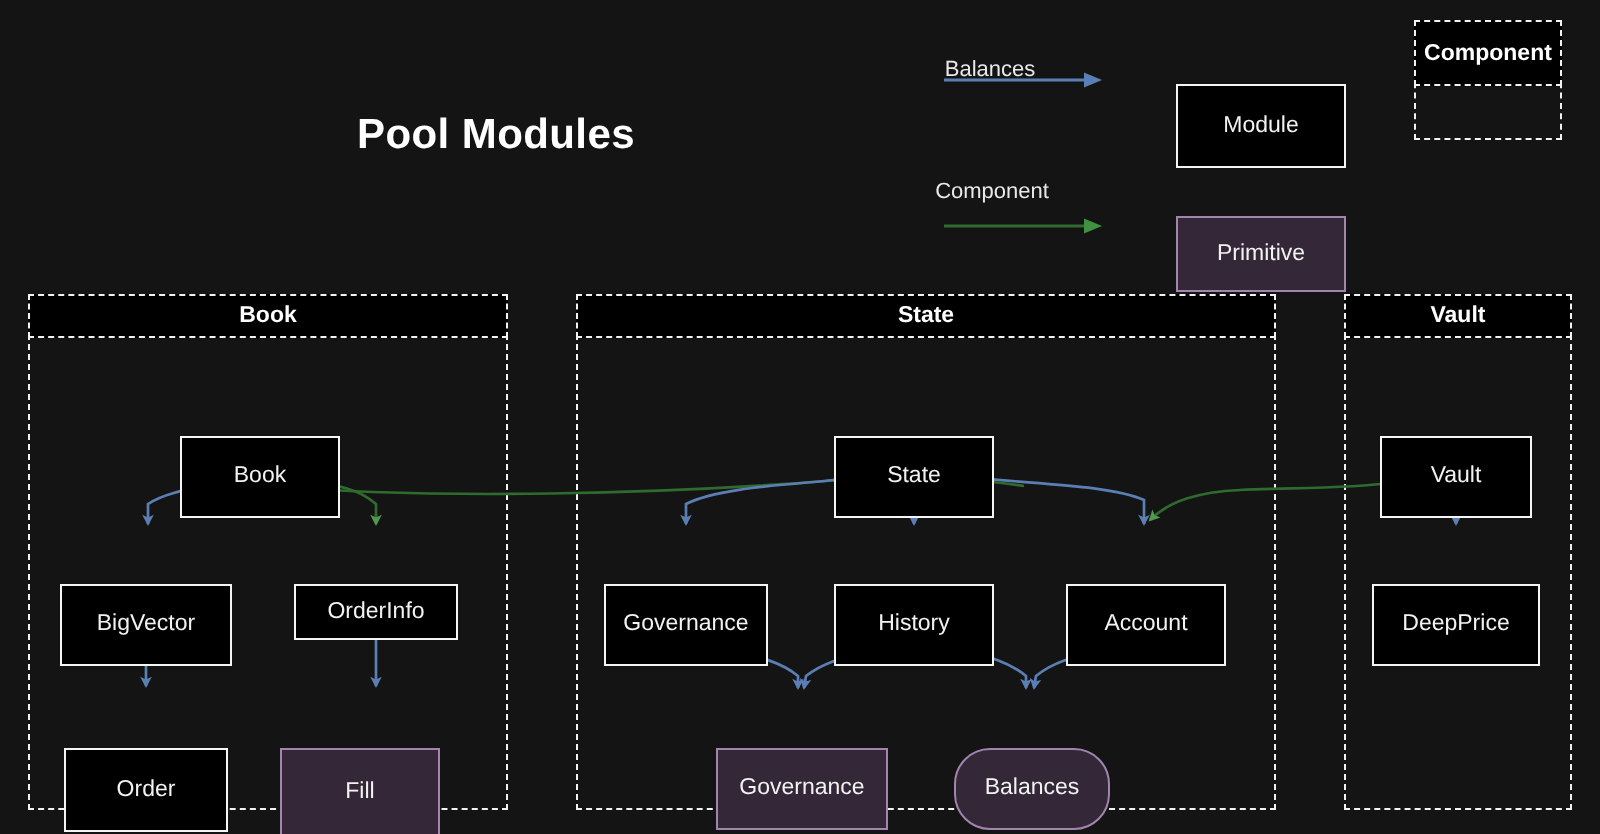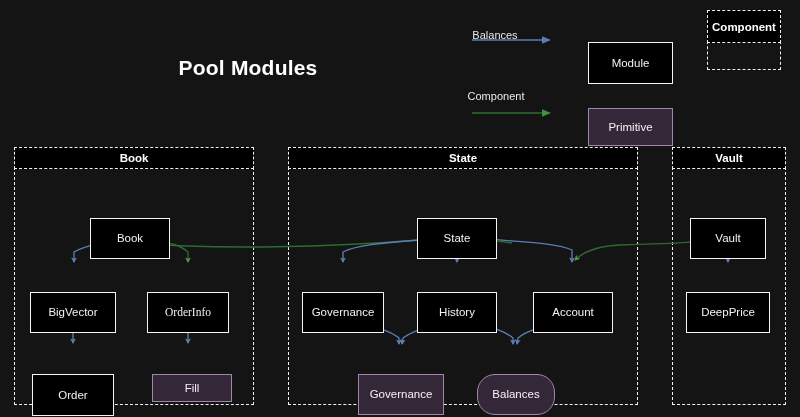--- a/index.html
+++ b/index.html
@@ -111,23 +111,23 @@
       <path d="M728,229 L728,262" stroke="#5b7fb4" marker-end="url(#arrB)"></path>
 
       <path d="M726,229 C716,246 660,243 620,245 C600,246 585,250 575,260" stroke="#2f6b2f" marker-end="url(#arrG)"></path>
 
       <path d="M420,240 C460,236 490,240 512,243" stroke="#2f6b2f"></path>
     </g>
   </svg>
 
   <div class="node module" style="left:90px;top:188px;width:80px;height:41px;">Book</div>
   <div class="node module" style="left:30px;top:262px;width:86px;height:41px;">BigVector</div>
-  <div class="node module" style="left:147px;top:262px;width:82px;height:41px;font-family:Liberation Serif, serif;">OrderInfo</div>
+  <div class="node module" style="left:147px;top:262px;width:82px;height:28px;">OrderInfo</div>
   <div class="node module" style="left:32px;top:344px;width:82px;height:42px;">Order</div>
-  <div class="node primitive" style="left:152px;top:344px;width:80px;height:28px;">Fill</div>
+  <div class="node primitive" style="left:140px;top:344px;width:80px;height:44px;">Fill</div>
 
   <div class="node module" style="left:417px;top:188px;width:80px;height:41px;">State</div>
   <div class="node module" style="left:302px;top:262px;width:82px;height:41px;">Governance</div>
   <div class="node module" style="left:417px;top:262px;width:80px;height:41px;">History</div>
   <div class="node module" style="left:533px;top:262px;width:80px;height:41px;">Account</div>
   <div class="node primitive" style="left:358px;top:344px;width:86px;height:41px;">Governance</div>
   <div class="node primitive" style="left:477px;top:344px;width:78px;height:41px;border-radius:18px;">Balances</div>
 
   <div class="node module" style="left:690px;top:188px;width:76px;height:41px;">Vault</div>
   <div class="node module" style="left:686px;top:262px;width:84px;height:41px;">DeepPrice</div>

